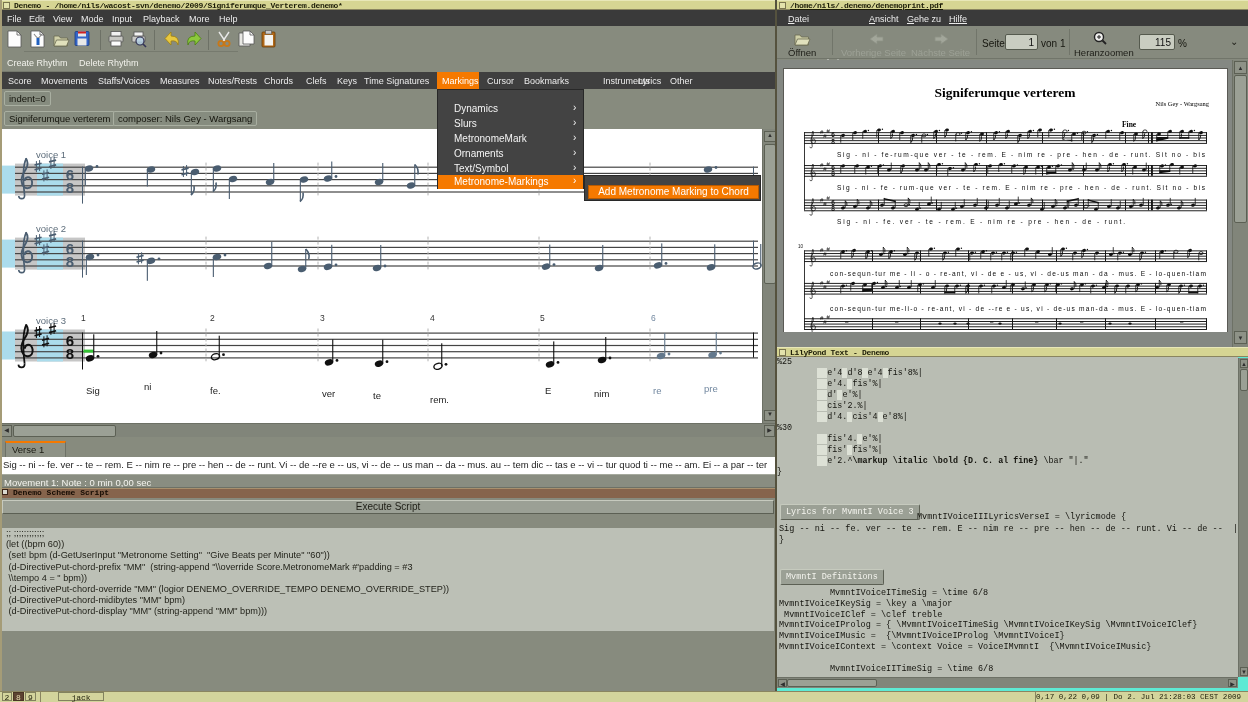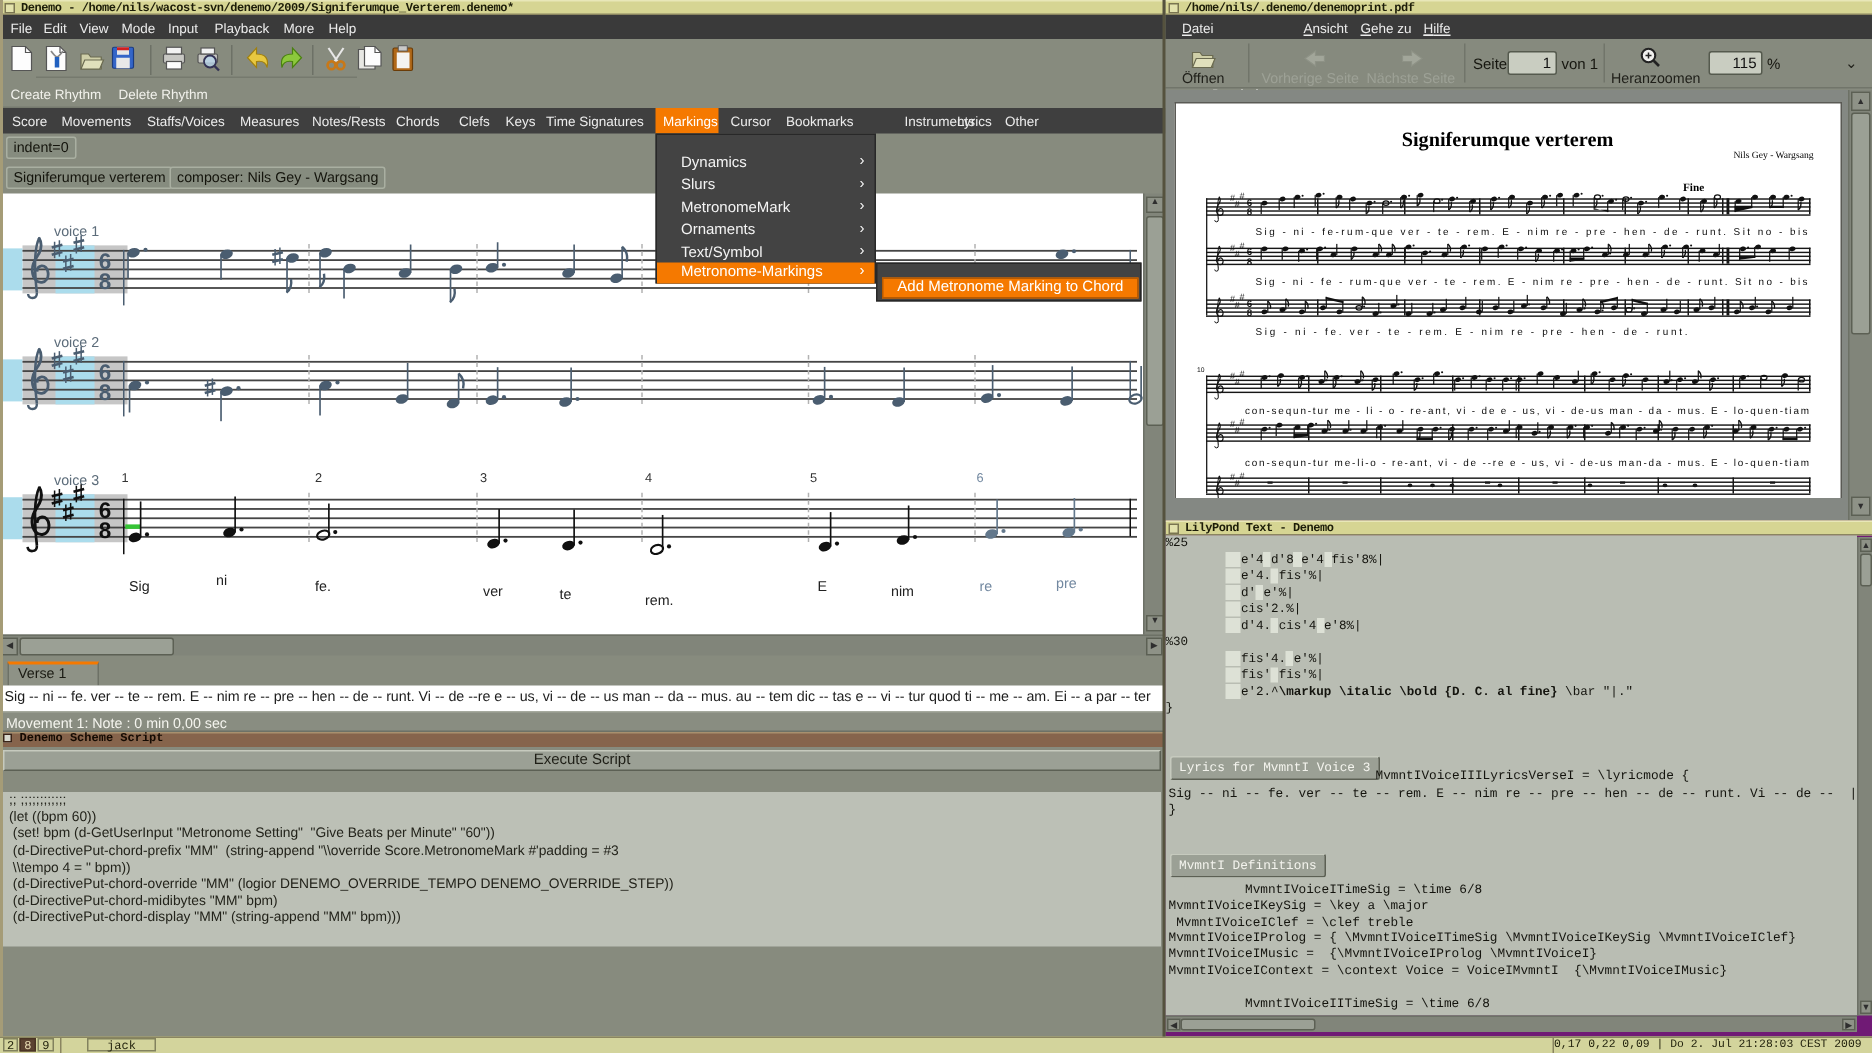--- a/index.html
+++ b/index.html
@@ -384,21 +384,21 @@
  \\tempo 4 = " bpm))
  (d-DirectivePut-chord-override "MM" (logior DENEMO_OVERRIDE_TEMPO DENEMO_OVERRIDE_STEP))
  (d-DirectivePut-chord-midibytes "MM" bpm)
  (d-DirectivePut-chord-display "MM" (string-append "MM" bpm)))</div>
   </div>
 </div>
 
 <div class="abs" style="left:777px;top:0;width:471px;height:347px;background:#868a7e;">
   <div class="abs titlebar" style="left:0;top:0;width:471px;height:10px;">
     <span class="abs" style="left:2px;top:1px;width:7px;height:7px;border:1px solid #7a7550;background:#e3e2ac;"></span>
-    <span class="abs" style="left:13px;top:0px;">/home/nils/.denemo/denemoprint.pdf</span>
+    <span class="abs" style="left:13px;top:0px;text-decoration:underline;">/home/nils/.denemo/denemoprint.pdf</span>
   </div>
   <div class="abs menubar" style="left:0;top:10px;width:471px;height:16px;">
     <span class="mi" style="left:11px;"><u>D</u>atei</span>
     <span class="mi" style="left:31px;margin-top:44px;"><u>B</u>earbeiten</span>
     <span class="mi" style="left:92px;"><u>A</u>nsicht</span>
     <span class="mi" style="left:130px;"><u>G</u>ehe zu</span>
     <span class="mi" style="left:172px;text-decoration:underline;"><u>H</u>ilfe</span>
   </div>
   <div class="abs" style="left:0;top:26px;width:471px;height:33px;border-bottom:1px solid #71756a;">
     <svg class="abs" style="left:0;top:0" width="471" height="33">
@@ -1034,21 +1034,21 @@
     <ellipse cx="157" cy="255.6" rx="1.6" ry="1.2" fill="#161616"></ellipse>
     <ellipse cx="172" cy="255.6" rx="1.6" ry="1.2" fill="#161616"></ellipse>
     <ellipse cx="185" cy="255.6" rx="1.6" ry="1.2" fill="#161616"></ellipse>
     <ellipse cx="217" cy="255.6" rx="1.6" ry="1.2" fill="#161616"></ellipse>
     <ellipse cx="277" cy="255.6" rx="1.6" ry="1.2" fill="#161616"></ellipse>
     <ellipse cx="327" cy="255.6" rx="1.6" ry="1.2" fill="#161616"></ellipse>
     <ellipse cx="347" cy="255.6" rx="1.6" ry="1.2" fill="#161616"></ellipse>
     <text x="15" y="180" font-size="4.5" fill="#111">10</text>
   </svg>
 
-<div class="abs" style="left:777px;top:347px;width:471px;height:344px;background:#701a75;">
+<div class="abs" style="left:777px;top:347px;width:471px;height:344px;background:#5eead4;">
   <div class="abs titlebar" style="left:0;top:0;width:471px;height:10px;">
     <span class="abs" style="left:2px;top:1px;width:7px;height:7px;border:1px solid #7a7550;background:#e3e2ac;"></span>
     <span class="abs" style="left:13px;top:0px;">LilyPond Text  - Denemo</span>
   </div>
   <div class="abs mono" style="left:0;top:10px;width:461px;height:320px;background:#b9bdb3;color:#14140e;font-size:8.5px;">
     <div style="position:absolute;left:0px;top:0px;line-height:11px;white-space:pre;font-size:8.4px;">%25<br>&nbsp;&nbsp;&nbsp;&nbsp;&nbsp;&nbsp;&nbsp;&nbsp;<span style="background:#dde1d6">&nbsp;&nbsp;</span>e'4<span style="background:#dde1d6">&nbsp;</span>d'8<span style="background:#dde1d6">&nbsp;</span>e'4<span style="background:#dde1d6">&nbsp;</span>fis'8%|<br>&nbsp;&nbsp;&nbsp;&nbsp;&nbsp;&nbsp;&nbsp;&nbsp;<span style="background:#dde1d6">&nbsp;&nbsp;</span>e'4.<span style="background:#dde1d6">&nbsp;</span>fis'%|<br>&nbsp;&nbsp;&nbsp;&nbsp;&nbsp;&nbsp;&nbsp;&nbsp;<span style="background:#dde1d6">&nbsp;&nbsp;</span>d'<span style="background:#dde1d6">&nbsp;</span>e'%|<br>&nbsp;&nbsp;&nbsp;&nbsp;&nbsp;&nbsp;&nbsp;&nbsp;<span style="background:#dde1d6">&nbsp;&nbsp;</span>cis'2.%|<br>&nbsp;&nbsp;&nbsp;&nbsp;&nbsp;&nbsp;&nbsp;&nbsp;<span style="background:#dde1d6">&nbsp;&nbsp;</span>d'4.<span style="background:#dde1d6">&nbsp;</span>cis'4<span style="background:#dde1d6">&nbsp;</span>e'8%|<br>%30<br>&nbsp;&nbsp;&nbsp;&nbsp;&nbsp;&nbsp;&nbsp;&nbsp;<span style="background:#dde1d6">&nbsp;&nbsp;</span>fis'4.<span style="background:#dde1d6">&nbsp;</span>e'%|<br>&nbsp;&nbsp;&nbsp;&nbsp;&nbsp;&nbsp;&nbsp;&nbsp;<span style="background:#dde1d6">&nbsp;&nbsp;</span>fis'<span style="background:#dde1d6">&nbsp;</span>fis'%|<br>&nbsp;&nbsp;&nbsp;&nbsp;&nbsp;&nbsp;&nbsp;&nbsp;<span style="background:#dde1d6">&nbsp;&nbsp;</span>e'2.^<b>\markup \italic \bold {D. C. al fine}</b> \bar "|."<br>}</div>
       <div style="position:absolute;left:3px;top:147px;background:#9ba095;border:1px solid #c6cabe;border-bottom-color:#5c6054;border-right-color:#5c6054;border-radius:2px;color:#f4f4ee;padding:2px 5px;font-size:8.5px;">Lyrics for MvmntI Voice 3</div>
       <div style="position:absolute;left:140px;top:155px;">MvmntIVoiceIIILyricsVerseI = \lyricmode {</div>
       <div style="position:absolute;left:2px;top:167px;white-space:nowrap;">Sig -- ni -- fe. ver -- te -- rem. E -- nim re -- pre -- hen -- de -- runt. Vi -- de --&nbsp;&nbsp;|</div>
       <div style="position:absolute;left:2px;top:178px;">}</div>

